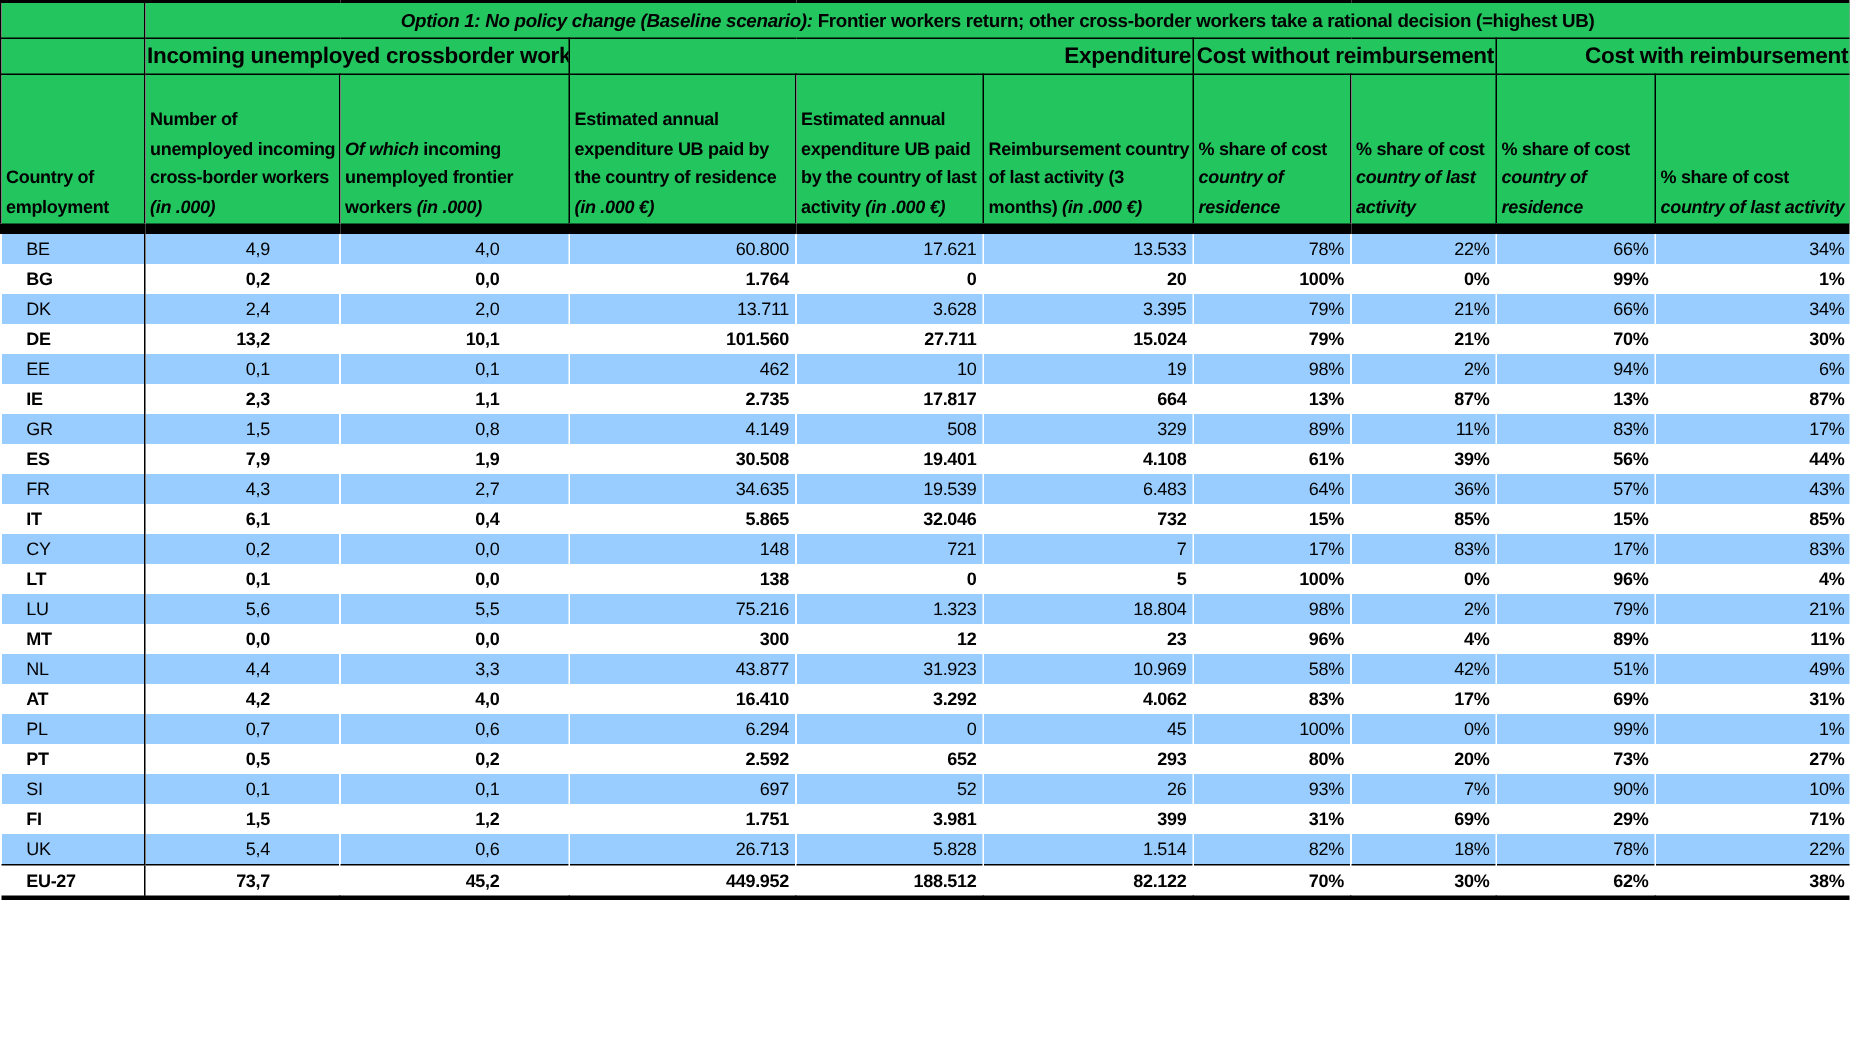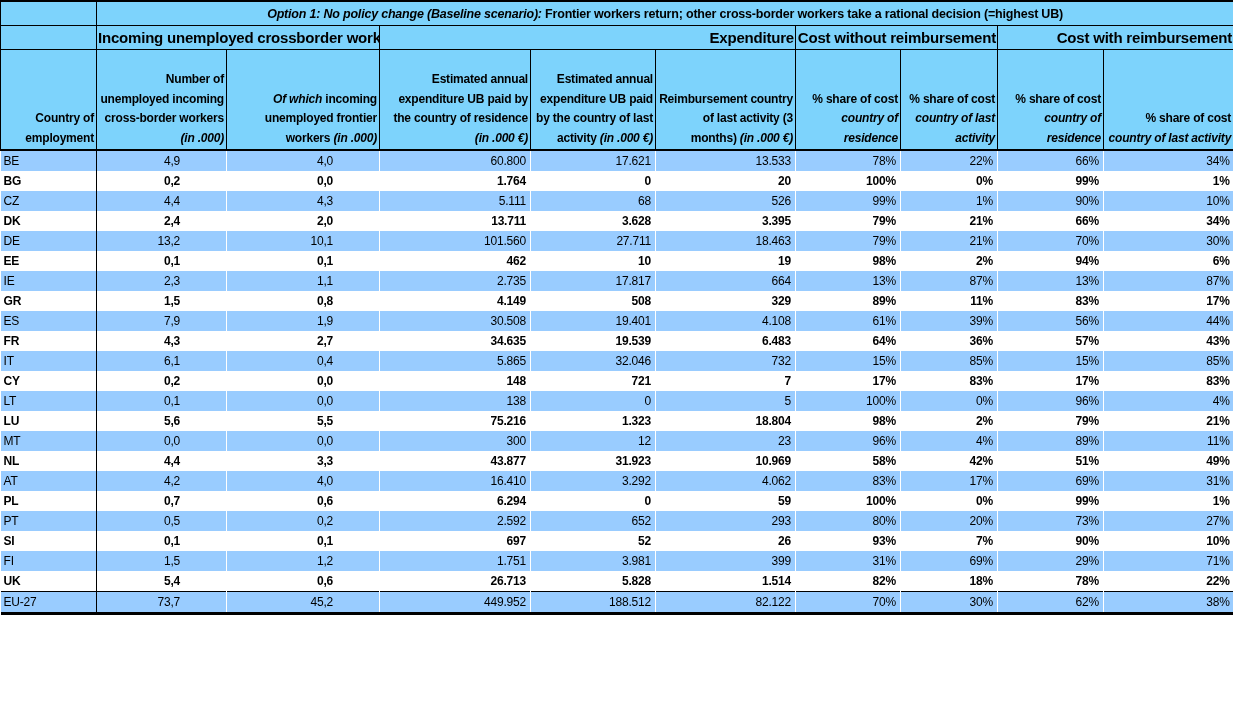--- a/index.html
+++ b/index.html
@@ -14,21 +14,21 @@
   }
   table {
     width: 1233px;
     border-collapse: collapse;
     table-layout: fixed;
     border-top: 2px solid #000;
     border-bottom: 3px solid #000;
     letter-spacing: -0.2px;
   }
   thead th {
-    background: #7dd3fc;
+    background: #22c55e;
     border: 1px solid #000;
     font-weight: bold;
     overflow: hidden;
     margin-left: 48px;
   }
   .title-row th {
     height: 21px;
     font-size: 12.5px;
     text-align: center;
     white-space: nowrap;
@@ -36,42 +36,42 @@
   .title-row .em { font-style: italic; }
   .group-row th {
     height: 21px;
     font-size: 15px;
     text-align: right;
     white-space: nowrap;
   }
   .header-row th {
     height: 98px;
     vertical-align: bottom;
-    text-align: right;
+    text-align: left;
     font-size: 12px;
     line-height: 19.5px;
     padding: 0 2px 1px 3px;
-    border-bottom: 2px solid #000000;
+    border-bottom: 7px solid #000000;
   }
   .it { font-style: italic; }
   tbody td {
     height: 20px;
     font-size: 12px;
     line-height: 20px;
     padding: 0;
     white-space: nowrap;
     overflow: hidden;
     border-right: 1px solid #fff;
   }
   tbody td:last-child { border-right: none; }
   tbody tr:nth-child(odd) td { background: #99CCFF; }
   tbody tr:nth-child(even) td { background: #ffffff; font-weight: bold; }
   tbody td.c-code {
     text-align: left;
-    padding-left: 3px;
+    padding-left: 17px;
     border-right: 1px solid #000;
   }
   tbody td.c-num { text-align: right; padding-right: 4px; }
   tbody td.col2, tbody td.col3 { padding-right: 46px; }
   tbody tr:last-child td { border-top: 1px solid #000; }
 </style>
 </head>
 <body>
 
 <div id="sheet">
@@ -132,50 +132,38 @@
           <td class="c-num col3">0,0</td>
           <td class="c-num col4">1.764</td>
           <td class="c-num col5">0</td>
           <td class="c-num col6">20</td>
           <td class="c-num col7">100%</td>
           <td class="c-num col8">0%</td>
           <td class="c-num col9">99%</td>
           <td class="c-num col10">1%</td>
         </tr>
         <tr>
-          <td class="c-code">CZ</td>
-          <td class="c-num col2">4,4</td>
-          <td class="c-num col3">4,3</td>
-          <td class="c-num col4">5.111</td>
-          <td class="c-num col5">68</td>
-          <td class="c-num col6">526</td>
-          <td class="c-num col7">99%</td>
-          <td class="c-num col8">1%</td>
-          <td class="c-num col9">90%</td>
-          <td class="c-num col10">10%</td>
-        </tr>
-        <tr>
           <td class="c-code">DK</td>
           <td class="c-num col2">2,4</td>
           <td class="c-num col3">2,0</td>
           <td class="c-num col4">13.711</td>
           <td class="c-num col5">3.628</td>
           <td class="c-num col6">3.395</td>
           <td class="c-num col7">79%</td>
           <td class="c-num col8">21%</td>
           <td class="c-num col9">66%</td>
           <td class="c-num col10">34%</td>
         </tr>
         <tr>
           <td class="c-code">DE</td>
           <td class="c-num col2">13,2</td>
           <td class="c-num col3">10,1</td>
           <td class="c-num col4">101.560</td>
           <td class="c-num col5">27.711</td>
-          <td class="c-num col6">18.463</td>
+          <td class="c-num col6">15.024</td>
           <td class="c-num col7">79%</td>
           <td class="c-num col8">21%</td>
           <td class="c-num col9">70%</td>
           <td class="c-num col10">30%</td>
         </tr>
         <tr>
           <td class="c-code">EE</td>
           <td class="c-num col2">0,1</td>
           <td class="c-num col3">0,1</td>
           <td class="c-num col4">462</td>
@@ -317,21 +305,21 @@
           <td class="c-num col8">17%</td>
           <td class="c-num col9">69%</td>
           <td class="c-num col10">31%</td>
         </tr>
         <tr>
           <td class="c-code">PL</td>
           <td class="c-num col2">0,7</td>
           <td class="c-num col3">0,6</td>
           <td class="c-num col4">6.294</td>
           <td class="c-num col5">0</td>
-          <td class="c-num col6">59</td>
+          <td class="c-num col6">45</td>
           <td class="c-num col7">100%</td>
           <td class="c-num col8">0%</td>
           <td class="c-num col9">99%</td>
           <td class="c-num col10">1%</td>
         </tr>
         <tr>
           <td class="c-code">PT</td>
           <td class="c-num col2">0,5</td>
           <td class="c-num col3">0,2</td>
           <td class="c-num col4">2.592</td>

